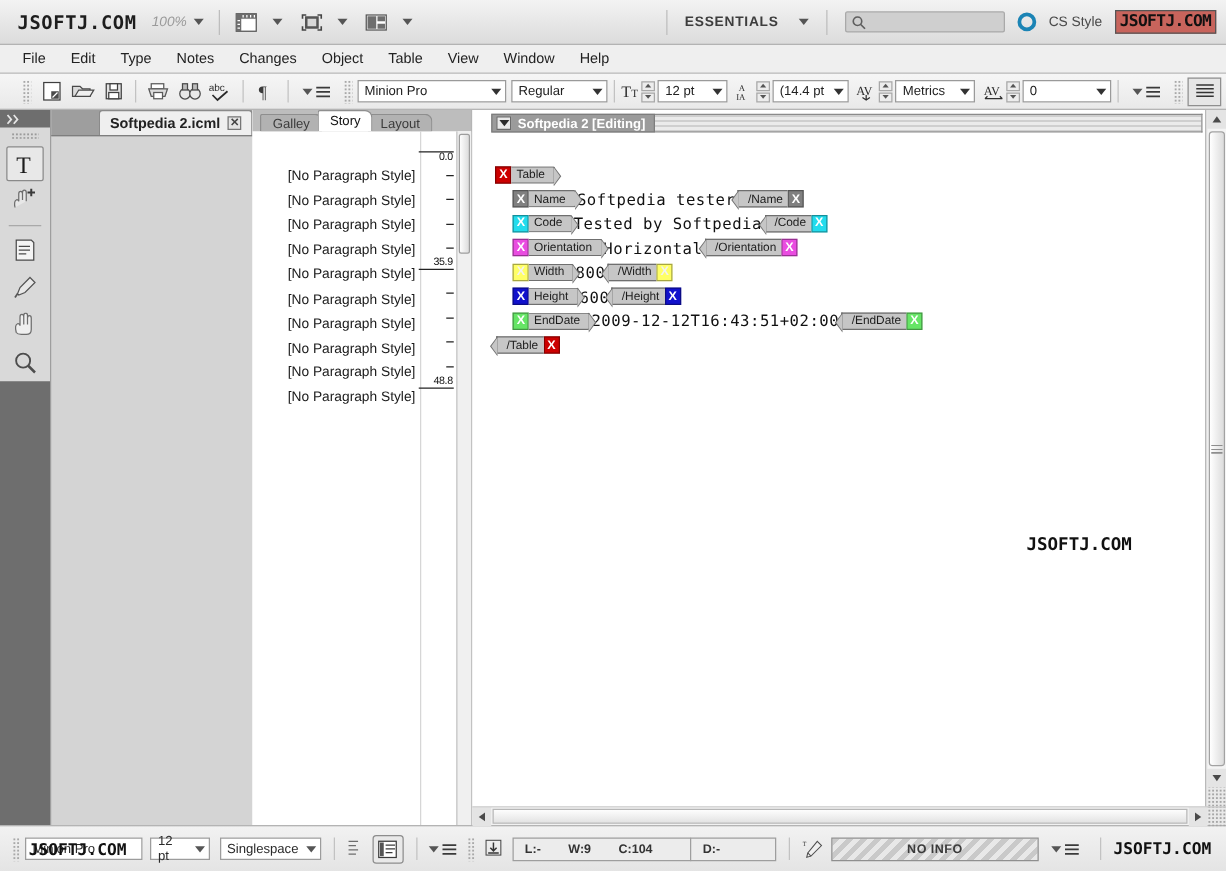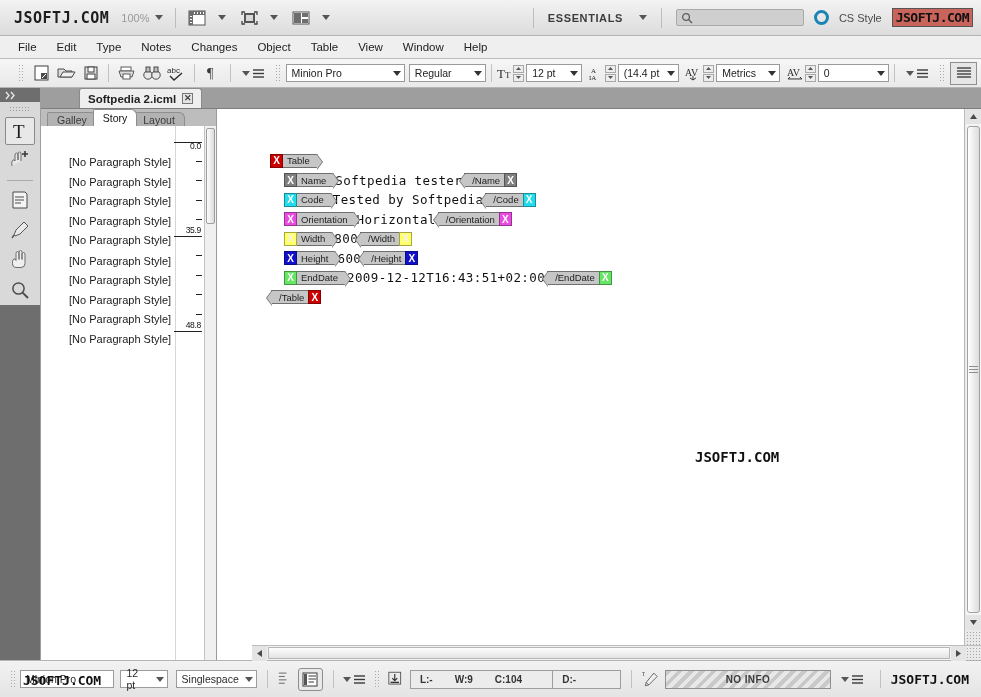--- a/index.html
+++ b/index.html
@@ -26,21 +26,21 @@
     display: flex; align-items: center;
     position: relative;
     flex: none;
   }
   .logo {
     margin-left: 14px;
     font-family: "DejaVu Sans Mono", monospace;
     font-size: 15px; font-weight: bold; letter-spacing: 0.5px;
     color: #1d1d1d;
   }
-  .zoomlevel { margin-left: 12px; color: #9a9a9a; font-size: 11px; }
+  .zoomlevel { margin-left: 12px; color: #9a9a9a; font-size: 11px; font-style: italic; }
   .tiny-arrow {
     display:inline-block; width:0;height:0;
     border-left:4px solid transparent;border-right:4px solid transparent;
     border-top:5px solid #555; margin-left:6px; vertical-align: middle;
   }
   .vsep { width:1px; height:20px; background:#bdbdbd; margin:0 12px; }
   .viewbtns { display:flex; align-items:center; gap:14px; }
   .viewbtn { display:flex; align-items:center; gap:5px; cursor:default; }
   .icobox { width:19px; height:16px; position:relative; }
 
@@ -132,42 +132,42 @@
   }
   .tool {
     width:30px; height:28px; margin:1px 0;
     display:flex; align-items:center; justify-content:center;
     cursor:default;
   }
   .tool.sel { background:#e8e8e8; border:1px solid #8a8a8a; border-radius:2px; }
   .tp-sep { width:26px;height:1px;background:#a9a9a9;margin:4px 0; }
   .tp-fill { flex:1; width:100%; background:#6e6e6e; }
 
-  .workarea { flex:1; display:flex; flex-direction:column; min-width:0; }
+  .workarea { flex:1; display:flex; flex-direction:row; min-width:0; }
 
   .doctabs {
     height:21px; background:#9e9e9e;
     display:flex; align-items:flex-end; flex:none;
     border-bottom:1px solid #7e7e7e;
   }
   .doctab {
     height:20px; background:#efefef;
     border:1px solid #8a8a8a; border-bottom:none;
     border-radius:3px 3px 0 0;
     display:flex; align-items:center; gap:6px;
     padding:0 8px; margin-left:38px;
     font-size:11.5px; font-weight:bold; color:#222;
   }
   .closebox {
     width:11px;height:11px;border:1px solid #777;background:#e4e4e4;
     display:flex;align-items:center;justify-content:center;
     font-size:9px; color:#444; line-height:1;
   }
 
-  .panes { flex:1; display:flex; min-height:0; background:#fff;gap:35px; }
+  .panes { flex:1; display:flex; min-height:0; background:#fff; }
 
   .galley {
     width:176px; flex:none; display:flex; flex-direction:column;
     background:#fff; border-right:1px solid #9a9a9a;
   }
   .viewtabs {
     height:17px; background:#bdbdbd; display:flex; align-items:flex-end;
     padding-left:6px; flex:none;
   }
   .vtab {
@@ -754,20 +754,31 @@
             <div class="galley-sbar">
               <div class="galley-thumb"></div>
             </div>
           </div>
         </div>
 
         <div class="storypane">
           <div class="story-scrollwrap">
             <div class="story-canvas">
 
+              <div class="storyhdr">
+                <div class="storyhdr-tab">
+                  <span class="hdr-tri">
+                    <svg width="9" height="7" viewBox="0 0 9 7">
+                      <path d="M0.5 1 H8.5 L4.5 6 Z" fill="#2b2b2b"></path>
+                    </svg>
+                  </span>
+                  <span>Softpedia 2 [Editing]</span>
+                </div>
+                <div class="storyhdr-stripe"></div>
+              </div>
 
               <div class="xmlblock">
 
                 <div class="xrow">
                   <span class="tagmark">
                     <span class="swatch" id="sw-root" style="background: rgb(204, 0, 0);">X</span>
                     <span class="tagname open">Table</span>
                   </span>
                 </div>
 

